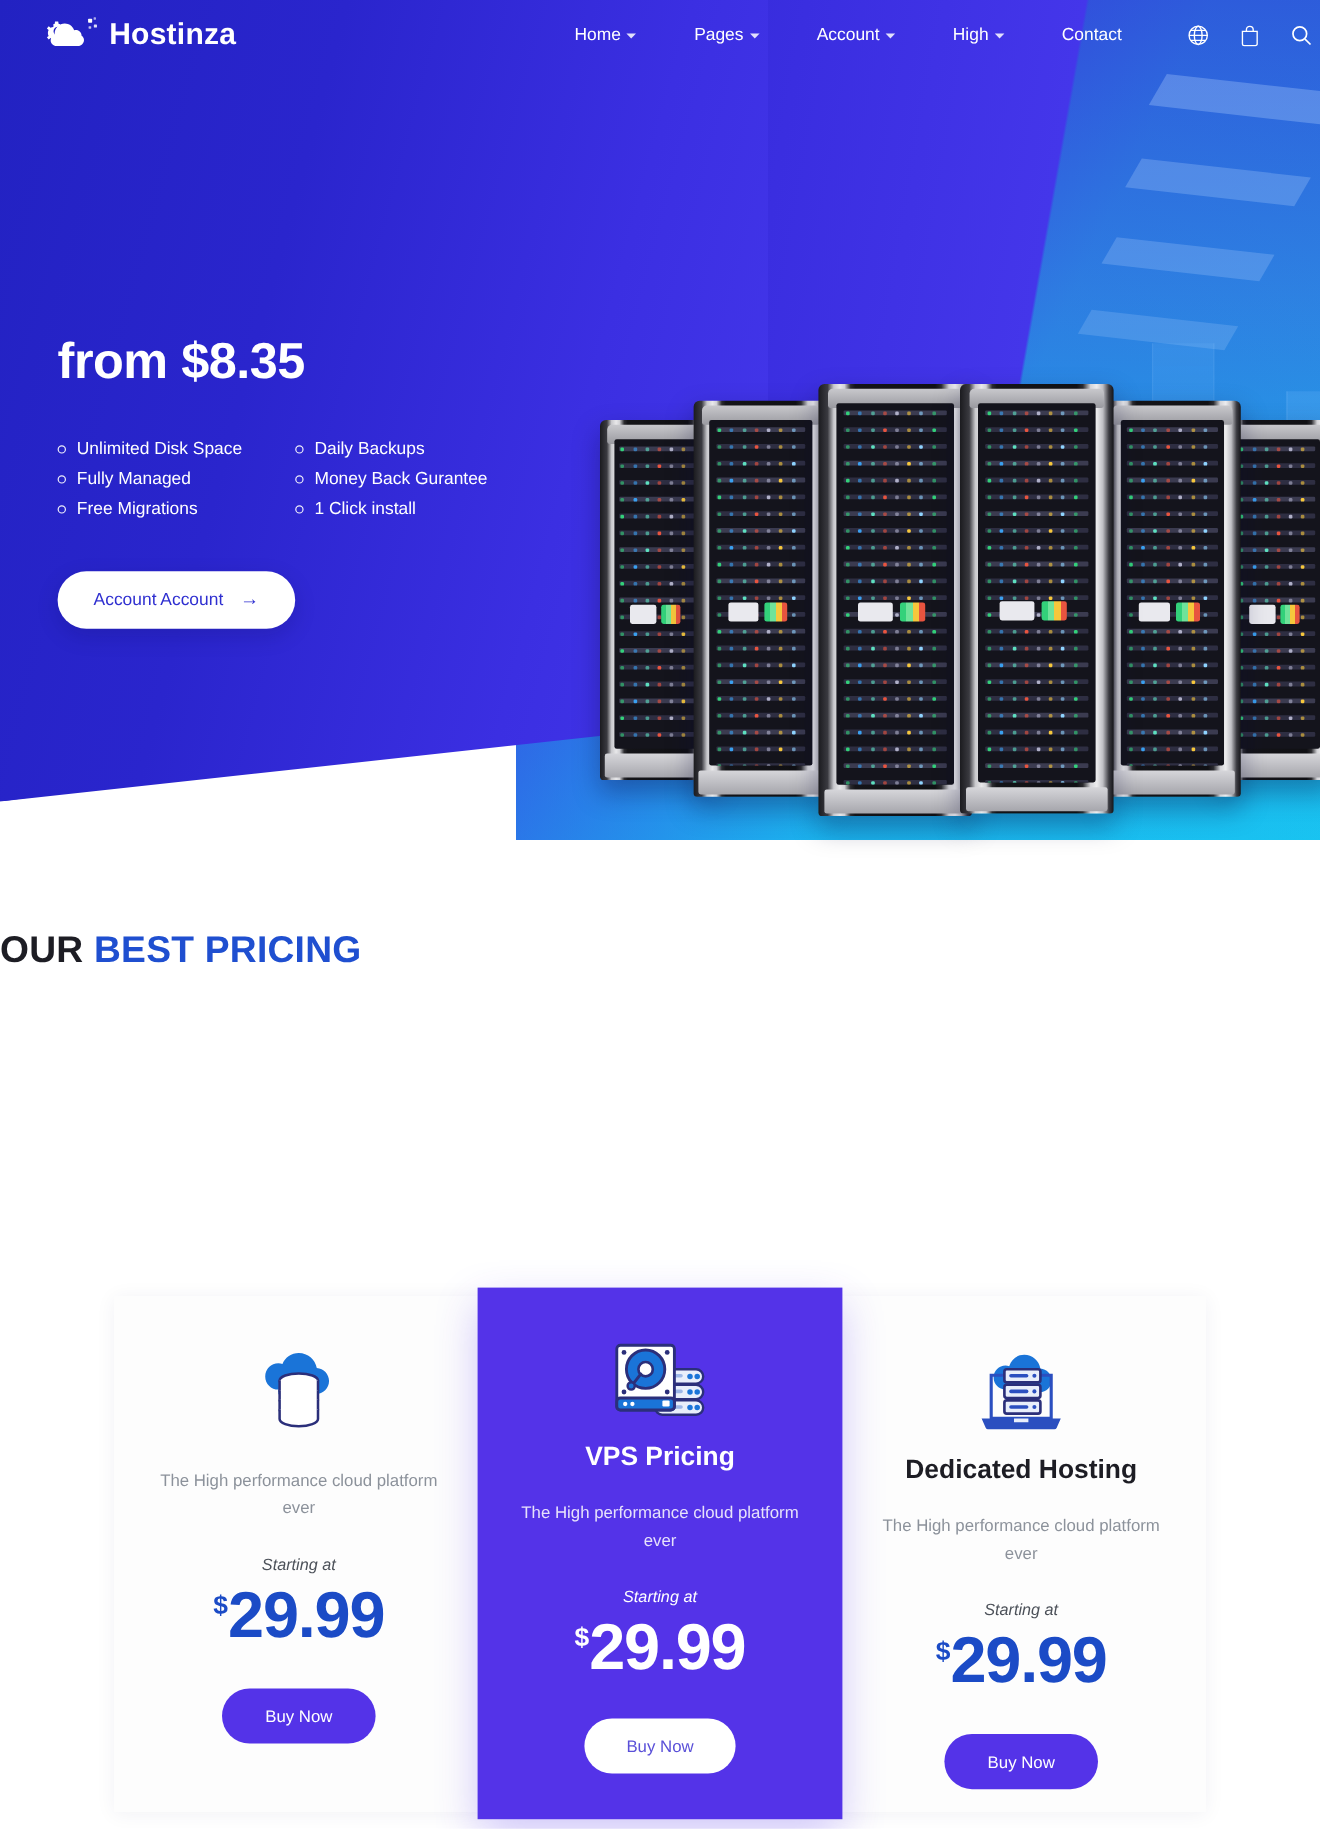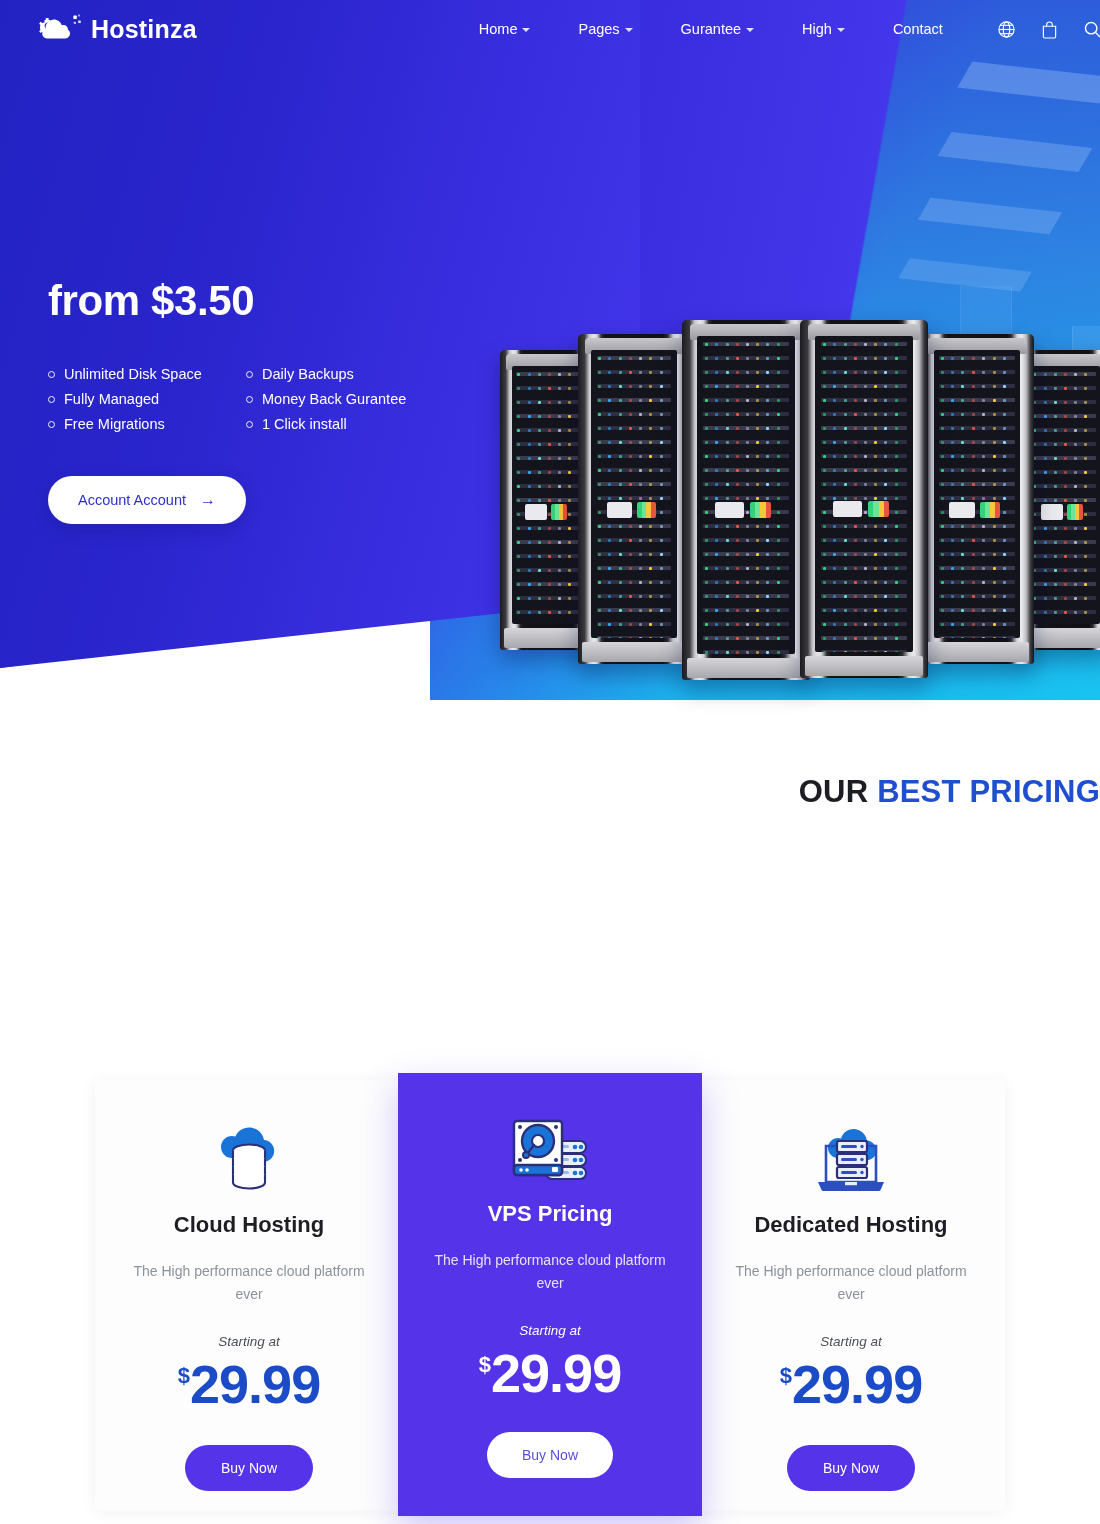--- a/index.html
+++ b/index.html
@@ -127,21 +127,21 @@
   .led { position:absolute; width:3px; height:3px; border-radius:1px; }
   .bar { position:absolute; height:4px; border-radius:1px; background:#4a4a5e; }
 
   
   .pricing { position:absolute; left:0; top:760px; width:1100px; }
   .pr-sub {
     text-align:center; color:#9aa0a8; font-size:16px; margin-top:100px;
     letter-spacing:.2px;
   }
   .pr-title {
-    text-align:right; font-size:31px; font-weight:700; margin-top:14px;
+    text-align:left; font-size:31px; font-weight:700; margin-top:14px;
     letter-spacing:.2px;
   }
   .pr-title .dark { color:#1d1d24; }
   .pr-title .blue { color:#1f4fd0; }
 
   .toggle {
     margin:66px auto 0; width:222px; height:46px; border-radius:24px;
     background:#5433e8; display:flex; align-items:center; padding:5px;
     box-shadow:0 3px 10px rgba(84,51,232,.20);
   }
@@ -1290,21 +1290,21 @@
     <nav class="nav" id="nav">
         <div class="nav-item">
           <span>Home</span>
           <span class="caret"></span>
         </div>
         <div class="nav-item">
           <span>Pages</span>
           <span class="caret"></span>
         </div>
         <div class="nav-item">
-          <span>Gurantee</span>
+          <span>Account</span>
           <span class="caret"></span>
         </div>
         <div class="nav-item">
           <span>High</span>
           <span class="caret"></span>
         </div>
         <div class="nav-item">
           <span>Contact</span>
         </div>
       </nav>
@@ -1331,21 +1331,21 @@
             <line x1="13.2" y1="13.2" x2="18" y2="18"></line>
         </svg>
       </span>
 
     </div>
   </header>
 
   <div class="hero-copy">
     <h1 class="hero-title">
       <br>
-      <span>from $3.50</span>
+      <span>from $8.35</span>
     </h1>
     <div class="feature-grid" id="features">
         <div class="feat">
           <span class="ring"></span>
           <span>Unlimited Disk Space</span>
         </div>
         <div class="feat">
           <span class="ring"></span>
           <span>Daily Backups</span>
         </div>
@@ -1383,21 +1383,21 @@
   <div class="cards" id="cards">
       <div class="card side"><div class="card-icon">
           <svg width="78" height="74" viewBox="0 0 78 74">
       <path d="M22 34c-6.1 0-11-4.9-11-11s4.9-11 11-11c1.2 0 2.3.2 3.4.6C27.6 7.1 32.9 3.5 39 3.5c7.5 0 13.7 5.4 15 12.5 5.7.4 10.2 5.1 10.2 10.9 0 6-4.9 10.9-10.9 10.9H22z" fill="#1a74d8"></path>
       <ellipse cx="39" cy="26.5" rx="16" ry="6" fill="#fff" stroke="#2b2f7a" stroke-width="2.1"></ellipse>
       <path d="M23 26.5v8c0 3.3 7.2 6 16 6s16-2.7 16-6v-8" fill="#fff" stroke="#2b2f7a" stroke-width="2.1"></path>
       <path d="M23 34.5v8c0 3.3 7.2 6 16 6s16-2.7 16-6v-8" fill="#fff" stroke="#2b2f7a" stroke-width="2.1"></path>
       <path d="M23 42.5v8c0 3.3 7.2 6 16 6s16-2.7 16-6v-8" fill="#fff" stroke="#2b2f7a" stroke-width="2.1"></path>
       <path d="M23 50.5v8c0 3.3 7.2 6 16 6s16-2.7 16-6v-8" fill="#fff" stroke="#2b2f7a" stroke-width="2.1"></path>
     </svg>
-        </div><div class="card-name">Cloud Hosting</div><div class="card-desc">The High performance cloud platform ever</div><div class="card-start">Starting at</div><div class="price">
+        </div><div class="card-desc">The High performance cloud platform ever</div><div class="card-start">Starting at</div><div class="price">
           <span class="cur">$</span>
           <span class="amt">29.99</span>
         </div><button class="btn-buy">Buy Now</button></div>
       <div class="card featured"><div class="card-icon">
           <svg width="84" height="74" viewBox="0 0 84 74">
       <rect x="38" y="26" width="40" height="12" rx="6" fill="#e8eefb" stroke="#2b2f7a" stroke-width="2"></rect>
       <rect x="38" y="39" width="40" height="12" rx="6" fill="#e8eefb" stroke="#2b2f7a" stroke-width="2"></rect>
       <rect x="38" y="52" width="40" height="12" rx="6" fill="#e8eefb" stroke="#2b2f7a" stroke-width="2"></rect>
       <circle cx="67" cy="32" r="2.3" fill="#1a74d8"></circle>
             <circle cx="73" cy="32" r="2.3" fill="#1a74d8"></circle>

